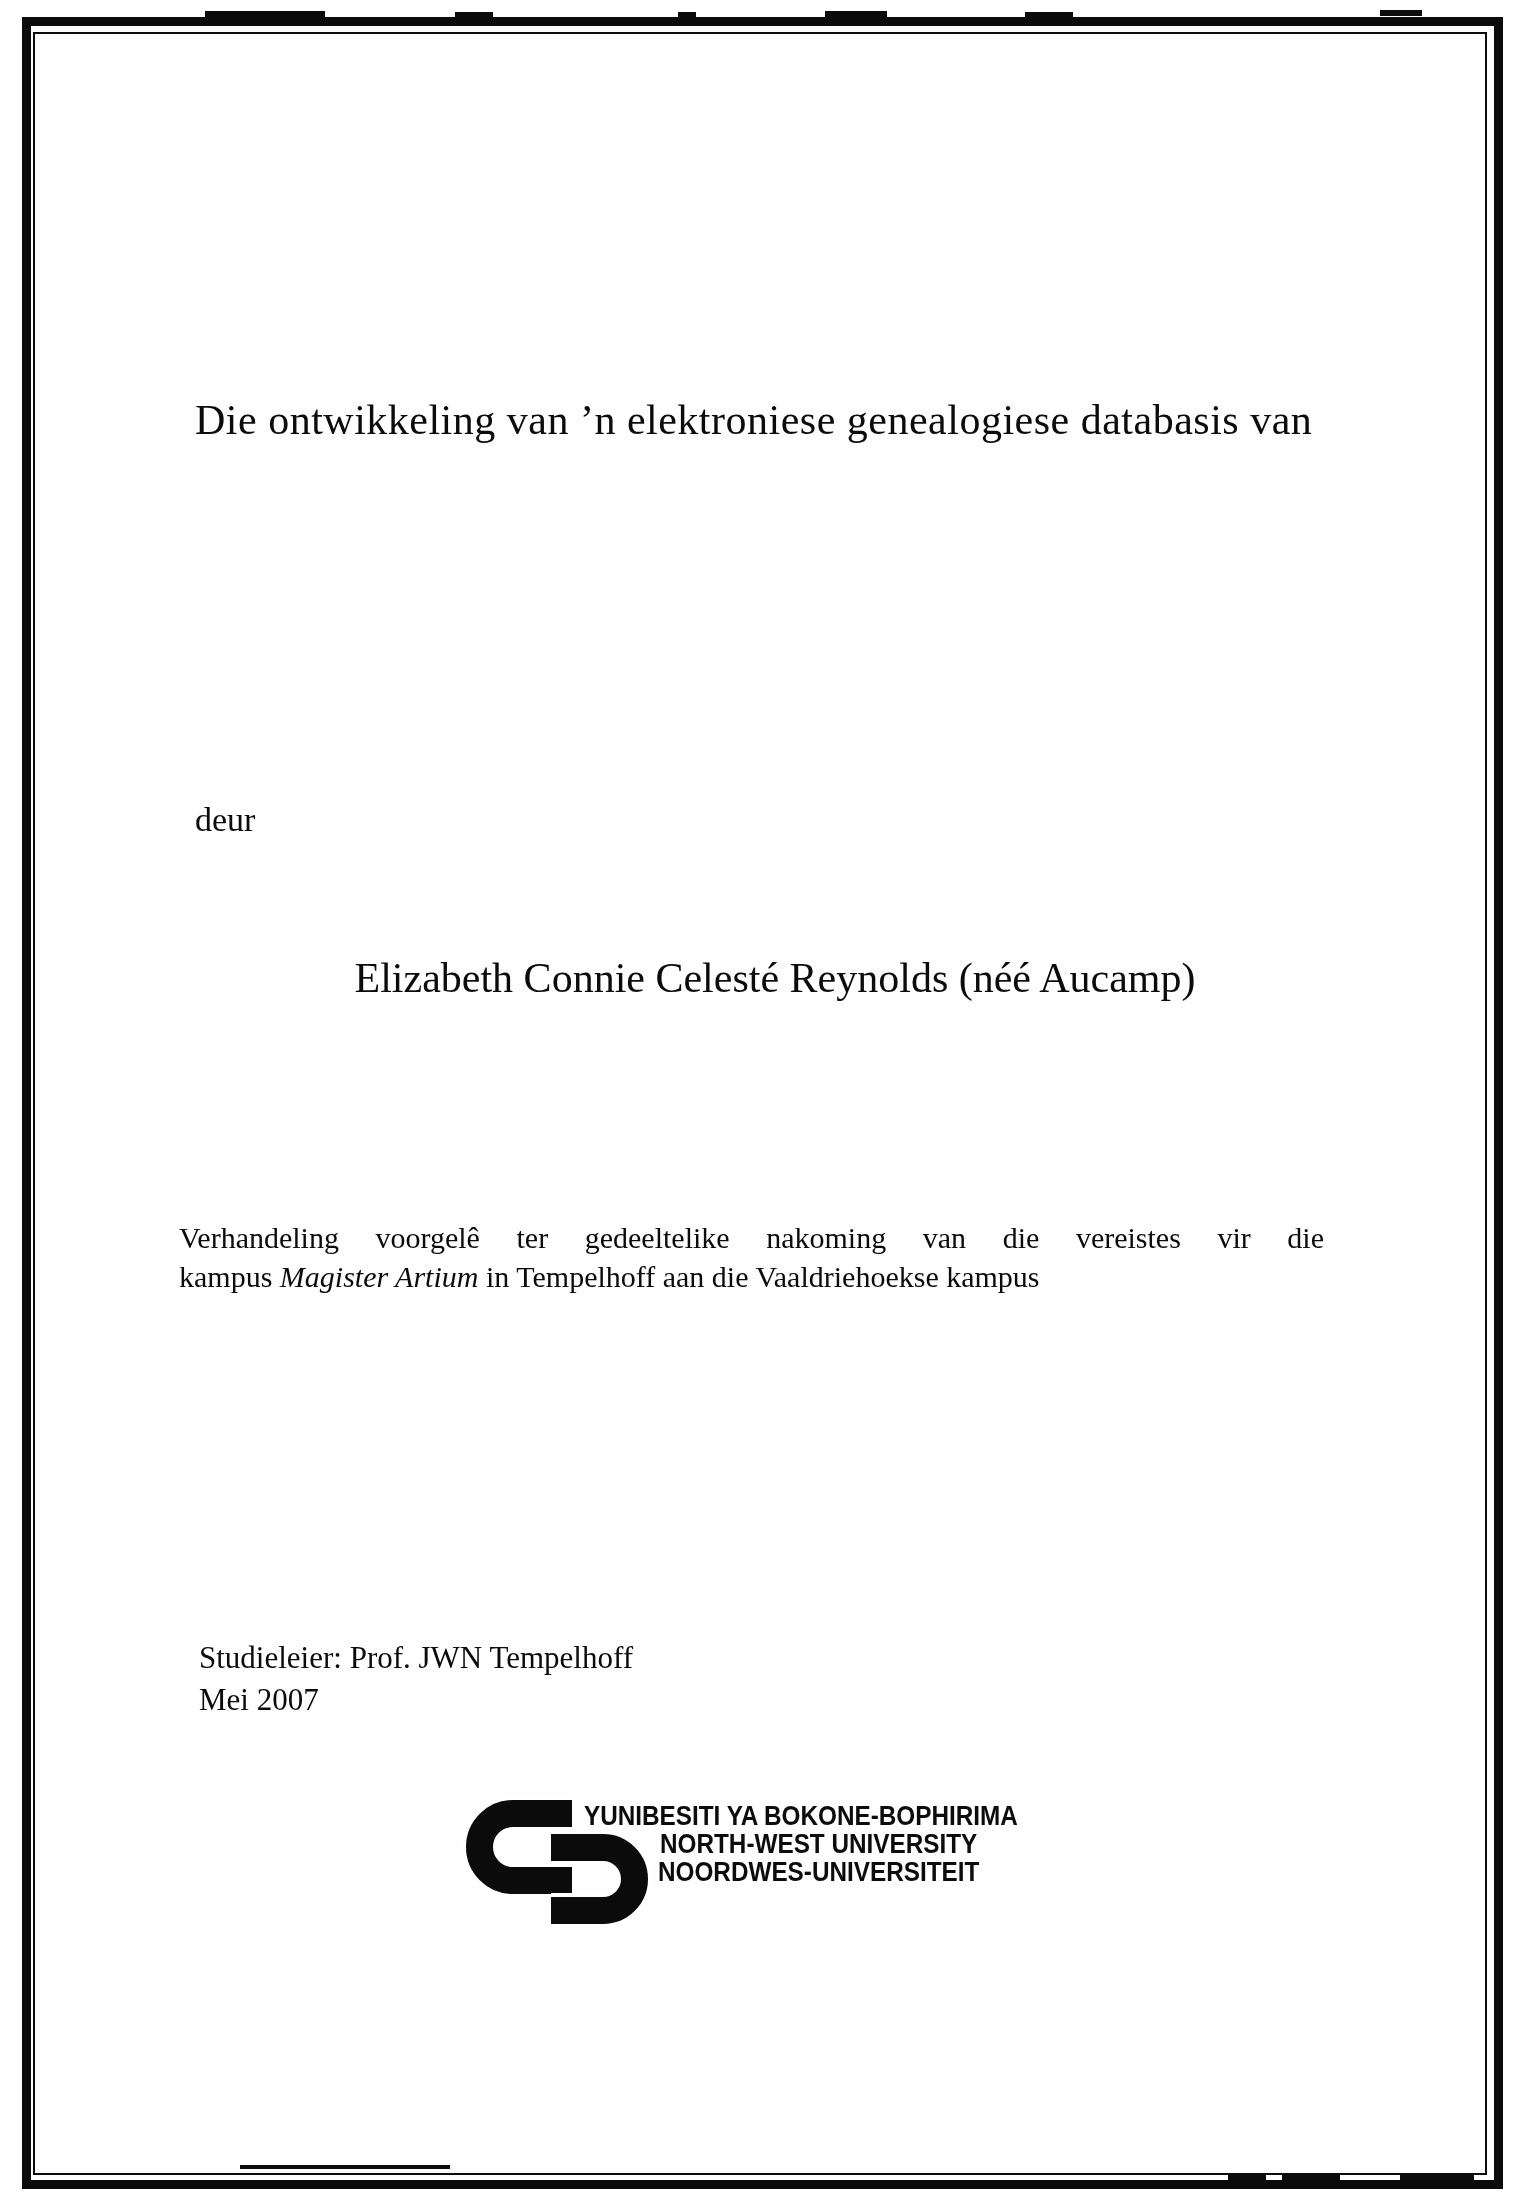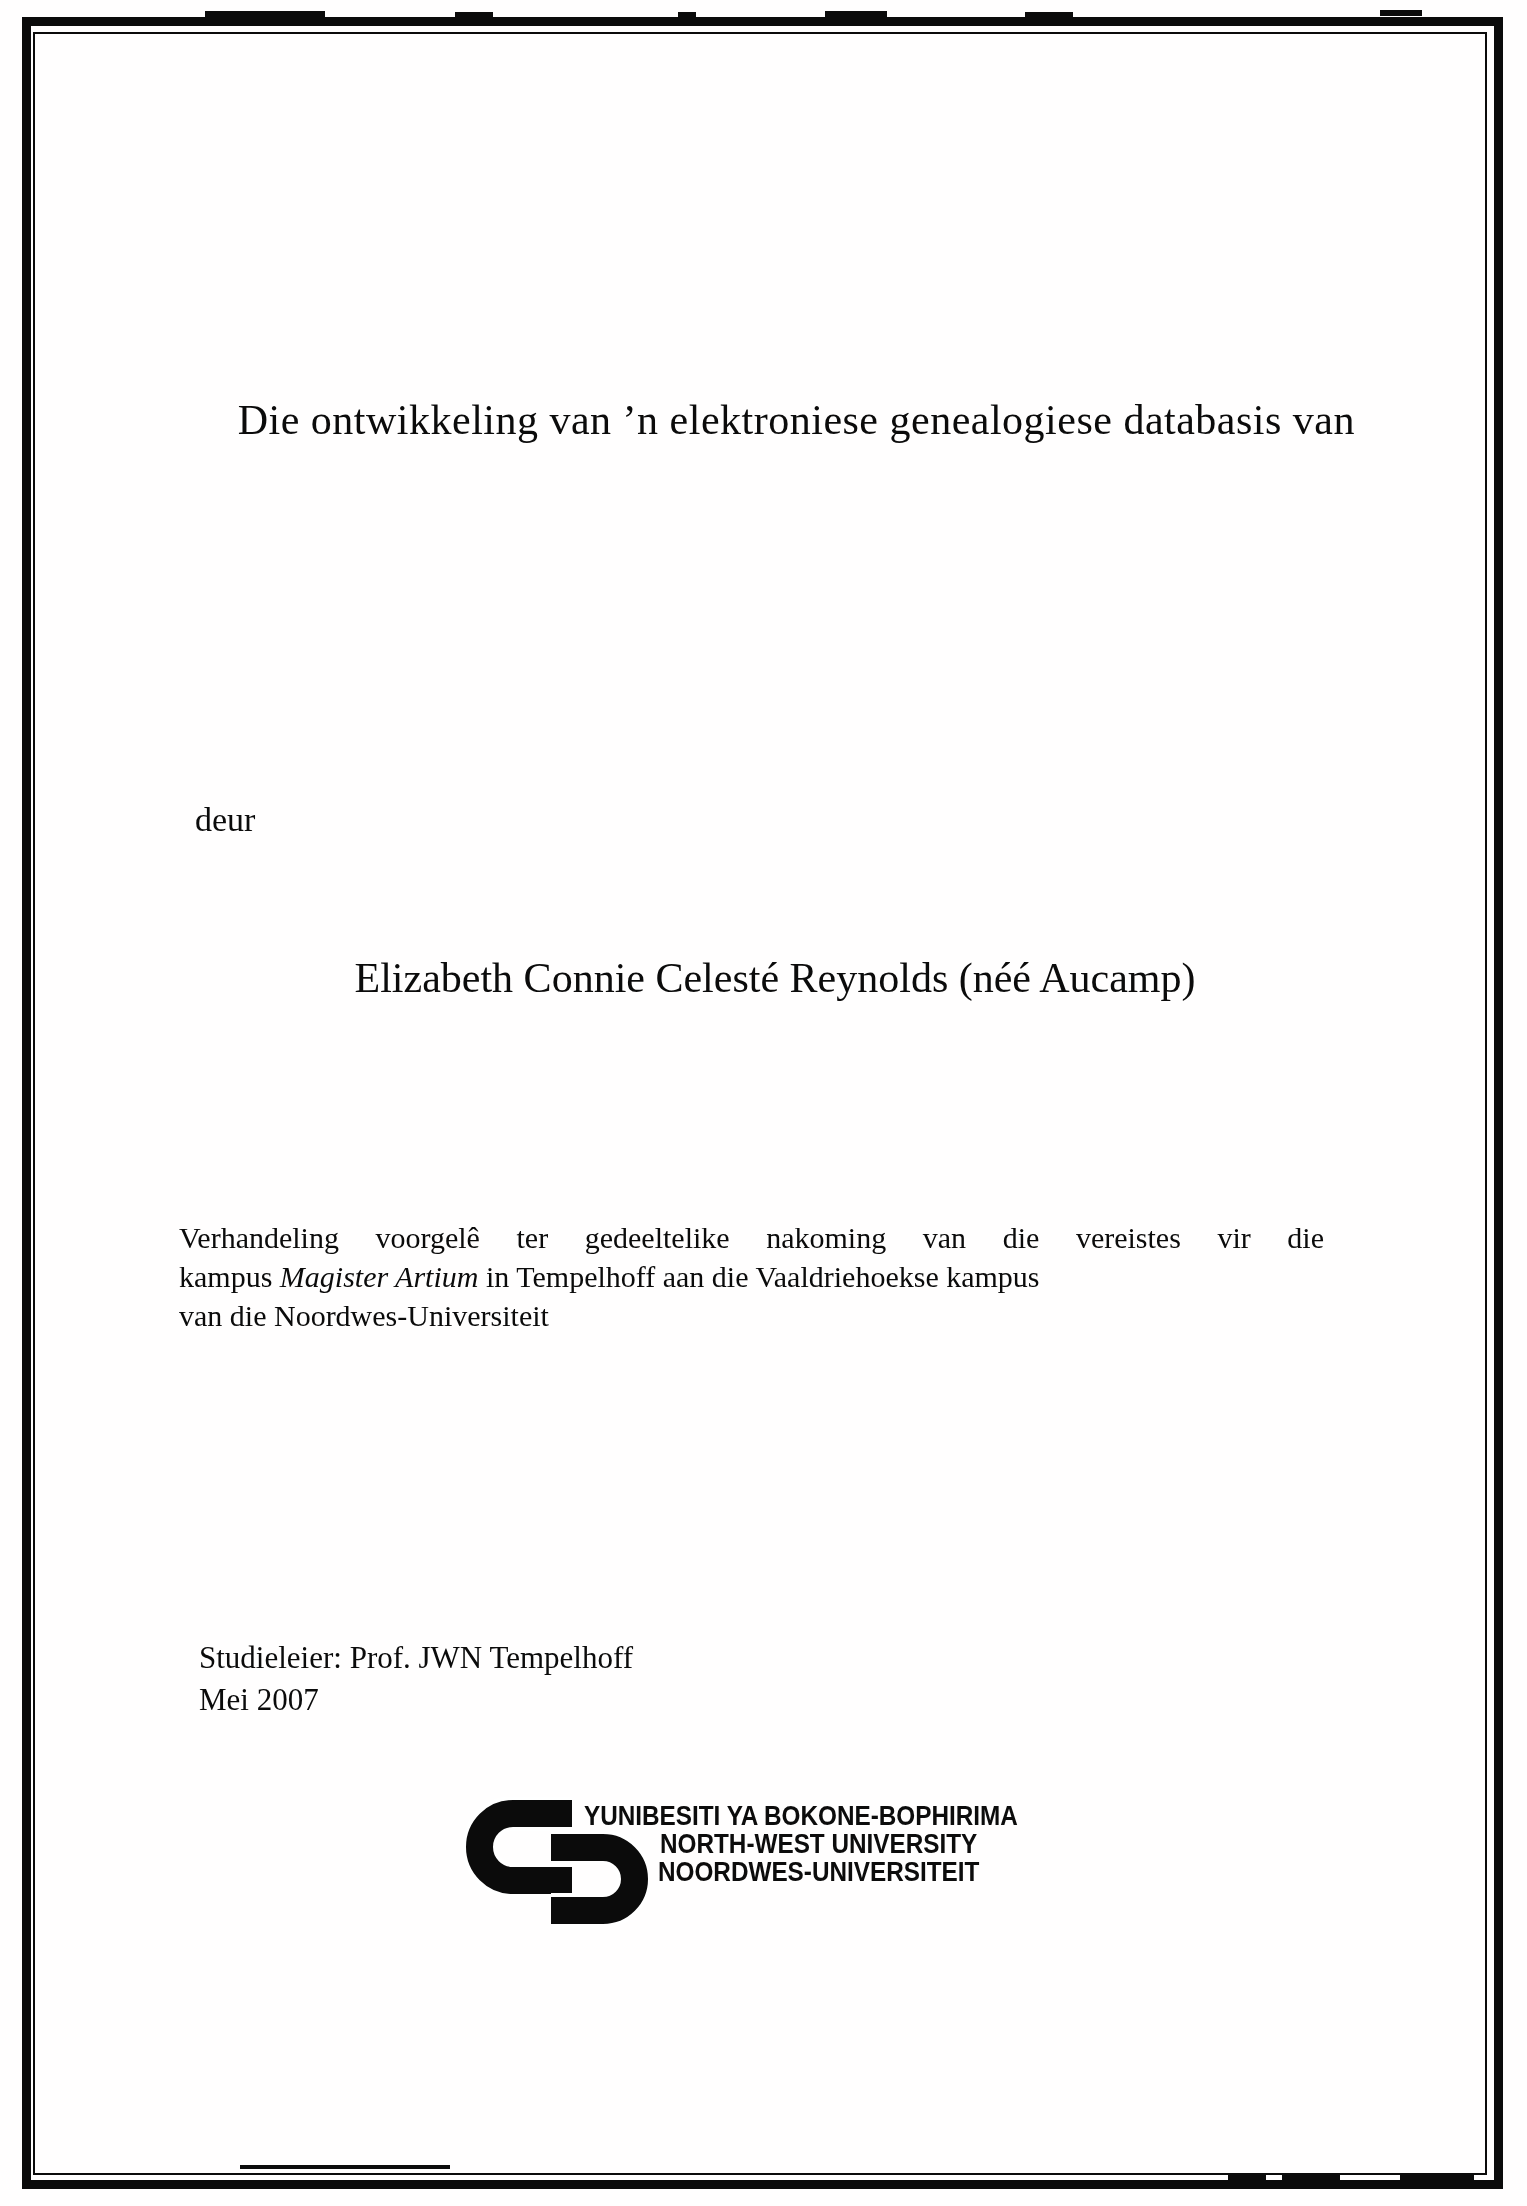--- a/index.html
+++ b/index.html
@@ -37,21 +37,21 @@
     background: #0b0b0b;
   }
 
   
   .title {
     position: absolute;
     left: 195px; top: 383px;
     width: 1160px;
     font-size: 42px;
     line-height: 74px;
-    text-align: right;
+    text-align: left;
     letter-spacing: 0.5px;
   }
   .byline {
     position: absolute;
     left: 195px; top: 800px;
     width: 1160px;
     font-size: 34px;
     line-height: 40px;
   }
   .author {
@@ -127,21 +127,20 @@
     <div>Die ontwikkeling van ’n elektroniese genealogiese databasis van</div>
   </div>
 
   <div class="byline">deur</div>
 
   <div class="author">Elizabeth Connie Celesté Reynolds (néé Aucamp)</div>
 
   <div class="statement">
     <div class="just">Verhandeling voorgelê ter gedeeltelike nakoming van die vereistes vir die</div>
     <div><span>kampus </span><em>Magister Artium</em><span> in Tempelhoff aan die Vaaldriehoekse kampus</span></div>
-    <div>van die Noordwes-Universiteit</div>
   </div>
 
   <div class="supervisor-block">
     <div>Studieleier: Prof. JWN Tempelhoff</div>
     <div>Mei 2007</div>
   </div>
 
   <svg class="logo-mark" viewBox="0 0 195 132" aria-hidden="true">
 
     <path d="M117 16.5 H58 A33.5 33.5 0 0 0 58 83.5 H117" fill="none" stroke="#ffffff" stroke-width="35"></path>

